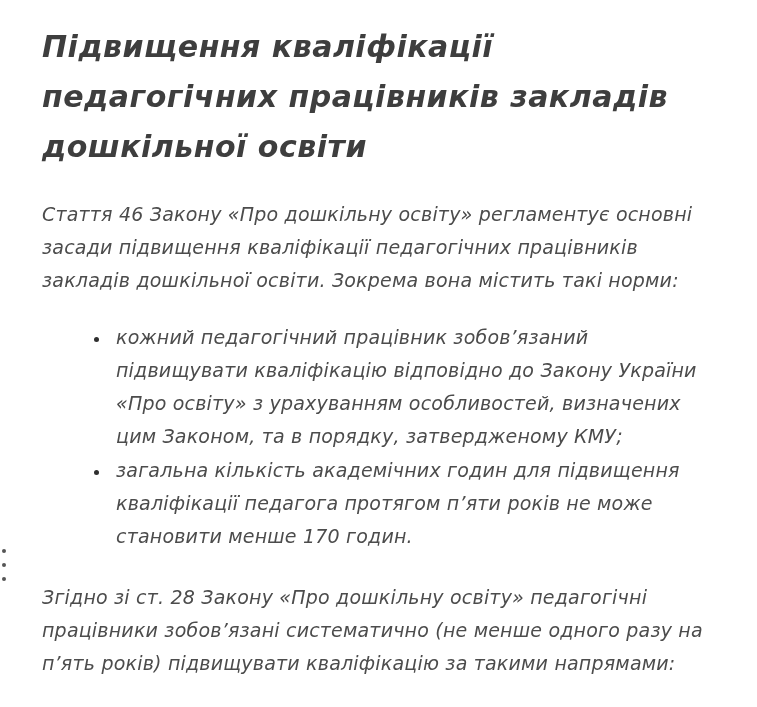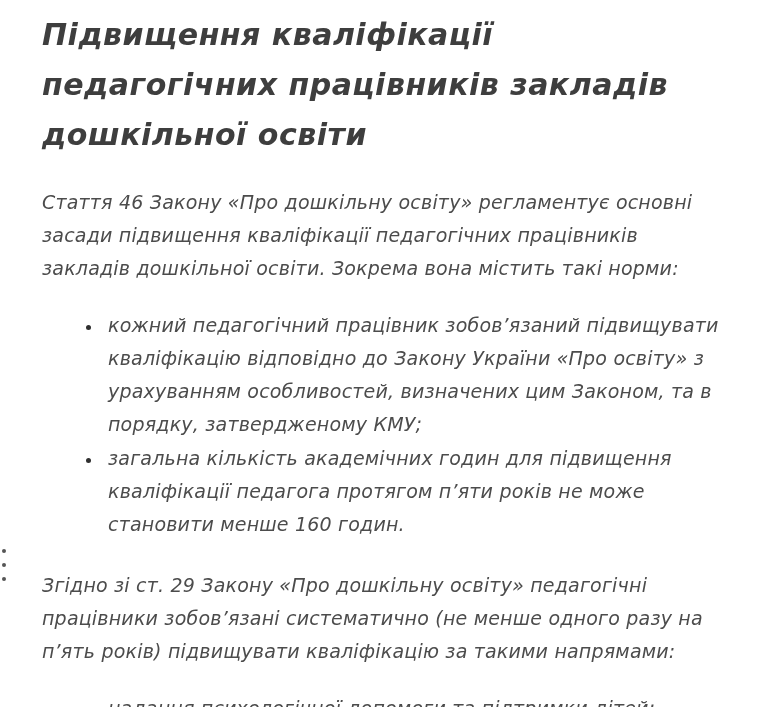--- a/index.html
+++ b/index.html
@@ -15,21 +15,21 @@
     font-family: "DejaVu Sans", sans-serif;
     font-style: italic; 
   }
   .content {
     position: absolute;
     left: 42px;
     top: 6px;
     width: 692px;
   }
   h1.doc-title {
-    margin: 4px 0 26px 0;
+    margin: 16px 0 26px 0;
     font-size: 30px;
     line-height: 50px;
     font-weight: 600;
     letter-spacing: 0.5px;
     color: #3e3e3e;
   }
   p.doc-paragraph {
     margin: 0 8px 0 0;
     font-size: 19px;
     line-height: 33px;
@@ -42,21 +42,21 @@
   ul.doc-list {
     margin: 24px 0 28px 0;
     padding-left: 61px;
     font-size: 19px;
     line-height: 33px;
     color: #4c4c4c;
     letter-spacing: 0.2px;
   }
   ul.doc-list li {
     padding-left: 5px;
-    margin: 1px 0;
+    margin: 1px 8px;
   }
   ul.doc-list li::marker {
     color: #2f2f2f;
     font-size: 17px;
   }
   .drag-handle {
     position: absolute;
     left: 2px;
     top: 549px;
     width: 10px;
@@ -84,23 +84,23 @@
 </div>
 
 <div class="content">
 
   <h1 class="doc-title">Підвищення кваліфікації педагогічних працівників закладів дошкільної освіти</h1>
 
   <p class="doc-paragraph">Стаття 46 Закону «Про дошкільну освіту» регламентує основні засади підвищення кваліфікації педагогічних працівників закладів дошкільної освіти. Зокрема вона містить такі норми:</p>
 
   <ul class="doc-list">
     <li>кожний педагогічний працівник зобов’язаний підвищувати кваліфікацію відповідно до Закону України «Про освіту» з урахуванням особливостей, визначених цим Законом, та в порядку, затвердженому КМУ;</li>
-    <li>загальна кількість академічних годин для підвищення кваліфікації педагога протягом п’яти років не може становити менше 160 годин.</li>
+    <li>загальна кількість академічних годин для підвищення кваліфікації педагога протягом п’яти років не може становити менше 170 годин.</li>
   </ul>
 
-  <p class="doc-paragraph">Згідно зі ст. 29 Закону «Про дошкільну освіту» педагогічні працівники зобов’язані систематично (не менше одного разу на п’ять років) підвищувати кваліфікацію за такими напрямами:</p>
+  <p class="doc-paragraph">Згідно зі ст. 28 Закону «Про дошкільну освіту» педагогічні працівники зобов’язані систематично (не менше одного разу на п’ять років) підвищувати кваліфікацію за такими напрямами:</p>
 
   <ul class="doc-list">
     <li>надання психологічної допомоги та підтримки дітей;</li>
 
   </ul>
 
 </div>
 
 </body></html>

